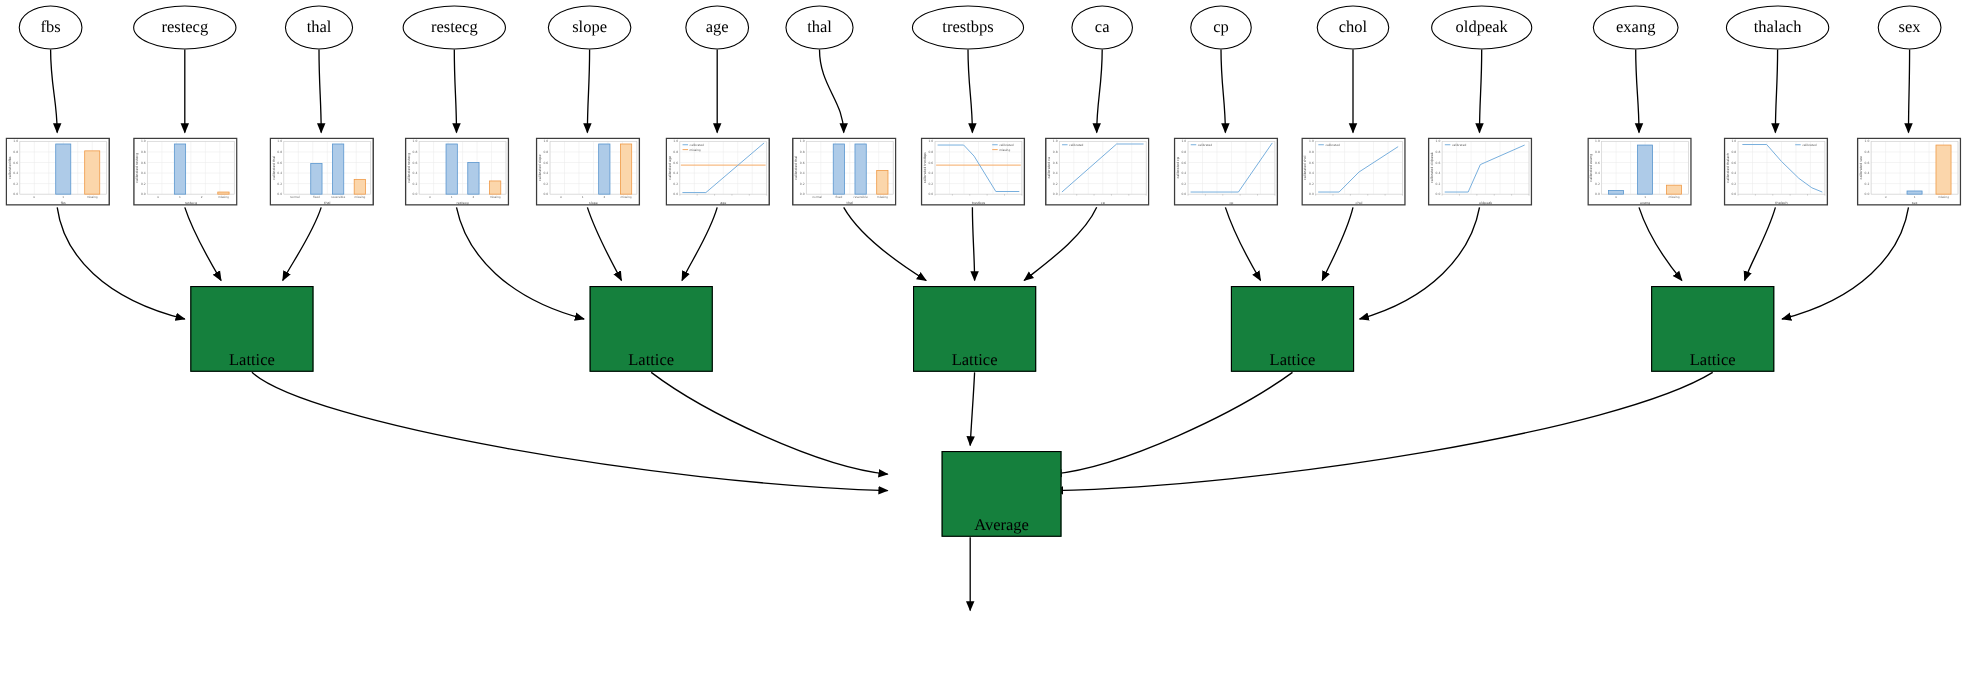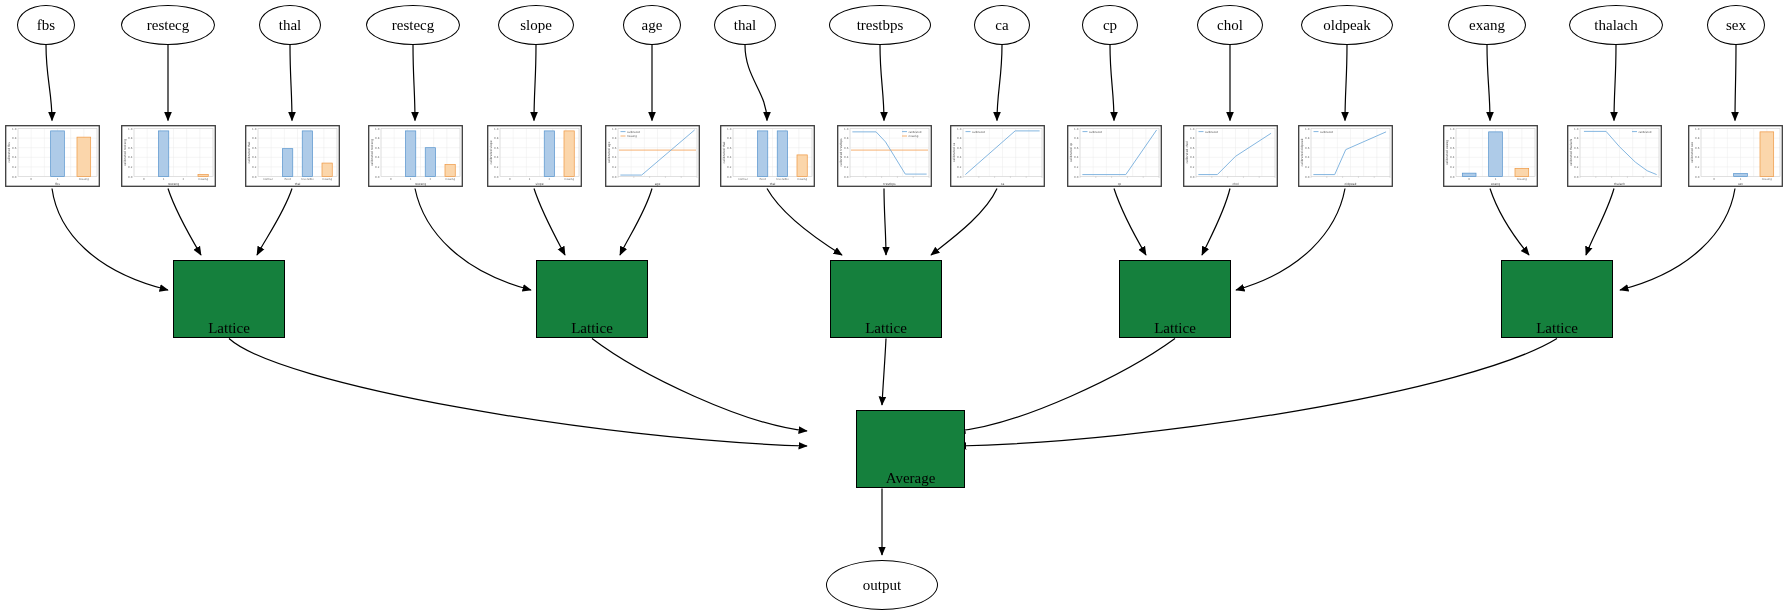--- a/index.html
+++ b/index.html
@@ -653,16 +653,13 @@
         <span>Lattice</span>
       </div>
       <div class="gv-box lattice-box" style="left: 1501px;">
         <span>Lattice</span>
       </div>
     </div>
 
   <div class="gv-box average-box">
     <span>Average</span>
   </div>
-  <div class="node-ellipse output-ellipse">
-    <span>output</span>
-  </div>
 </div>
 
 </body></html>

